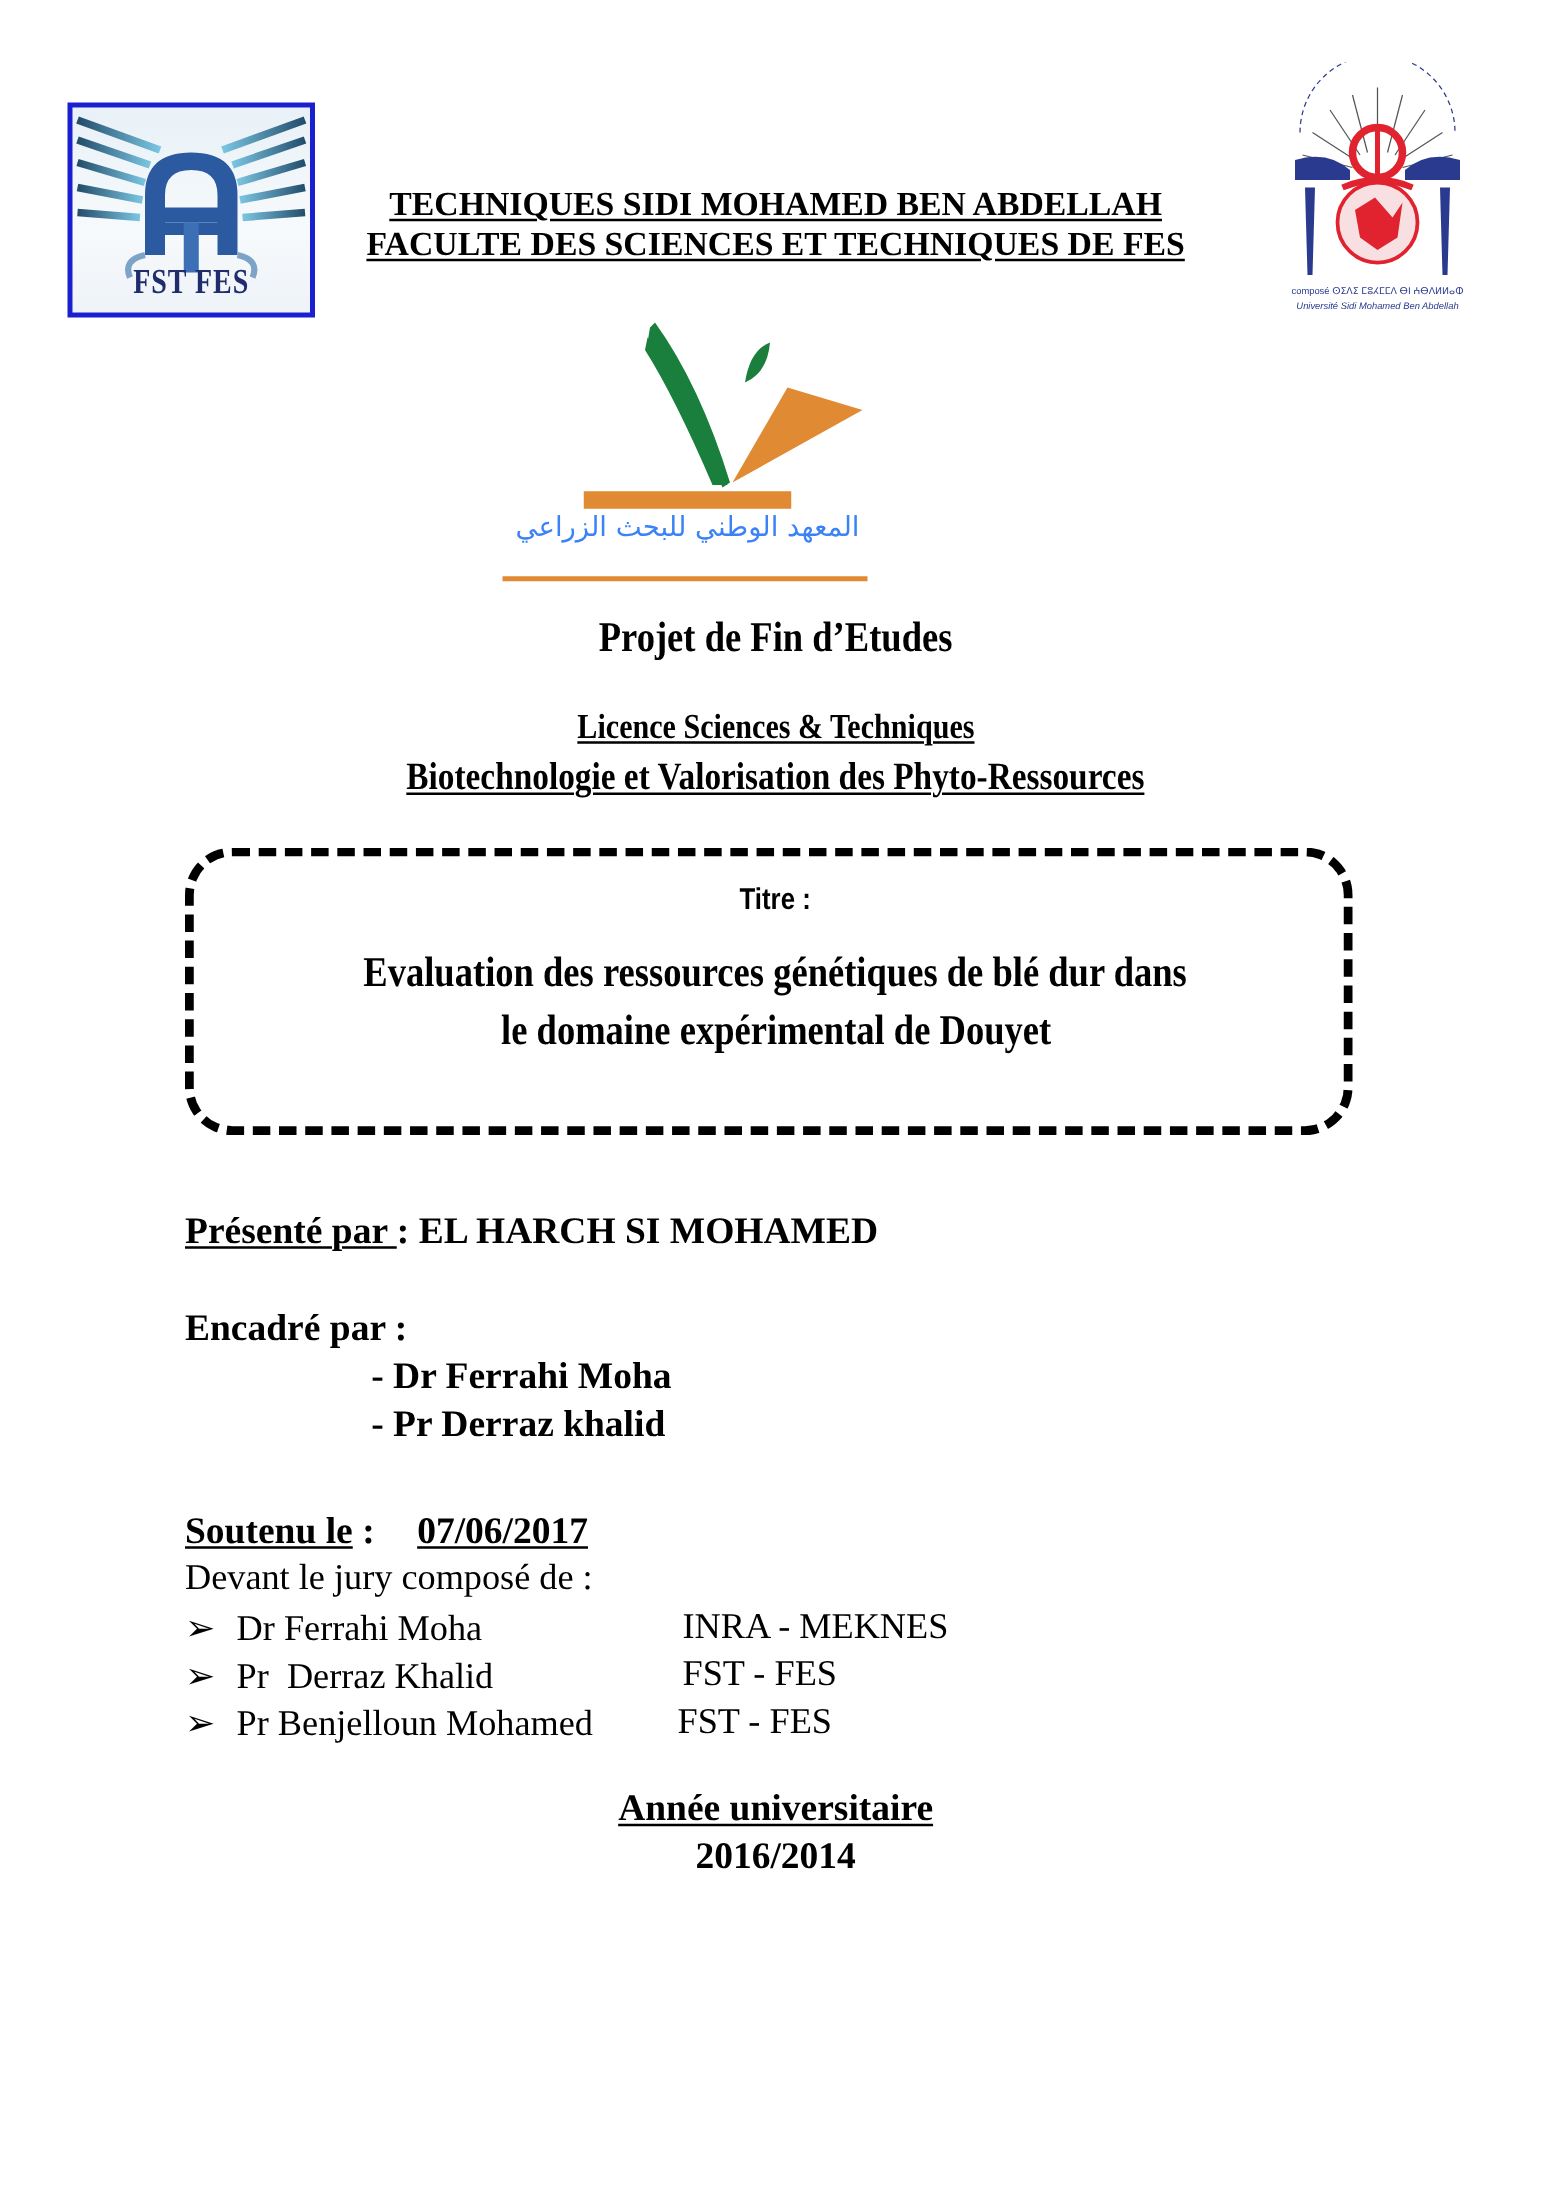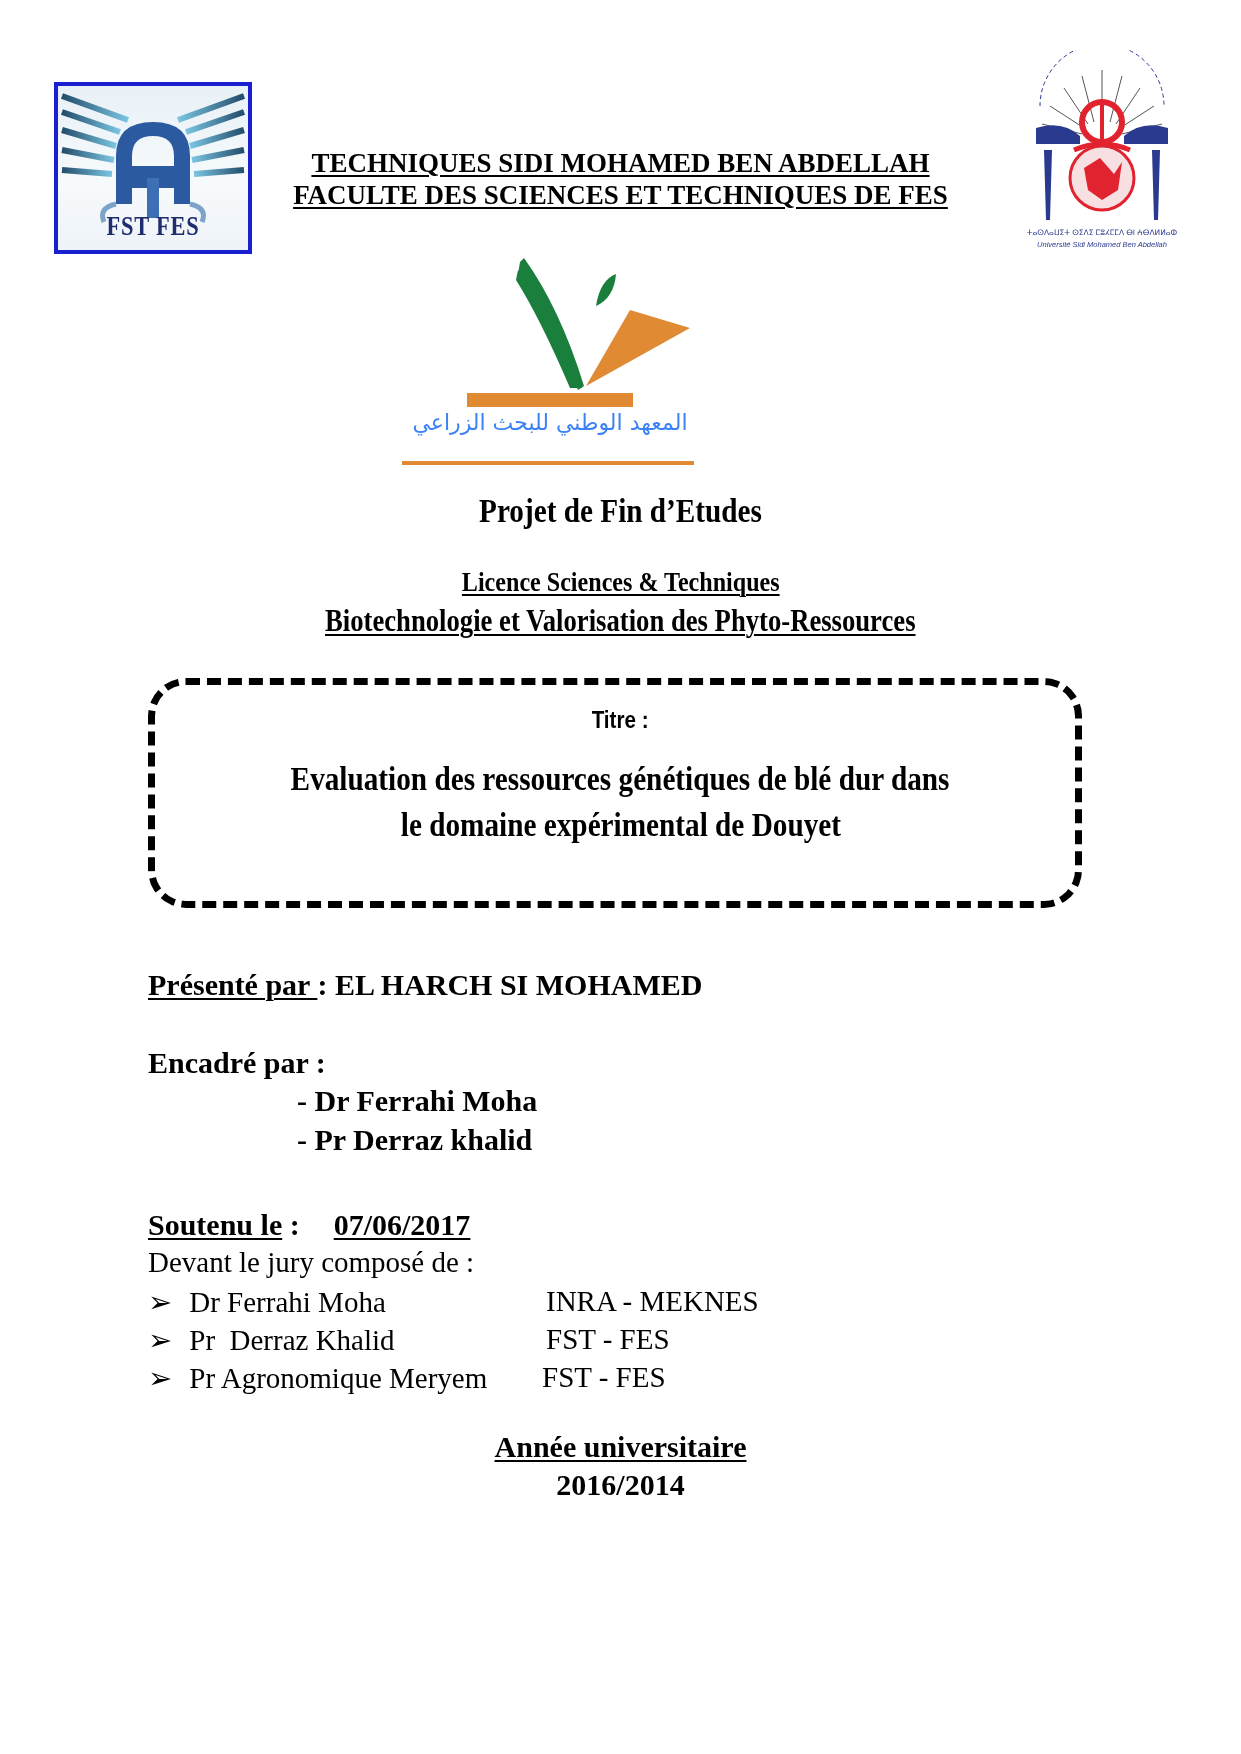--- a/index.html
+++ b/index.html
@@ -96,21 +96,21 @@
     <path d="M14 78 Q40 70 58 86 L58 94 L14 94 Z" fill="#2a3a8e"></path>
     <path d="M146 78 Q120 70 102 86 L102 94 L146 94 Z" fill="#2a3a8e"></path>
     <path d="M22 100 L30 100 L28 170 L24 170 Z" fill="#2a3a8e"></path>
     <path d="M130 100 L138 100 L136 170 L132 170 Z" fill="#2a3a8e"></path>
     <circle cx="80" cy="72" r="20" fill="none" stroke="#e0232f" stroke-width="6"></circle>
     <path d="M80 52 L80 92" stroke="#e0232f" stroke-width="4"></path>
     <circle cx="80" cy="128" r="32" fill="#f8dfe2" stroke="#e0232f" stroke-width="3"></circle>
     <path d="M62 118 L78 108 L92 124 L100 112 L96 140 L80 150 L66 140 Z" fill="#e0232f"></path>
     <path d="M52 100 Q80 88 108 100" stroke="#e0232f" stroke-width="5" fill="none"></path>
   </svg>
-  <div class="usmba-caption" style="top:178px;">ⵜⴰⵙⴷⴰⵡⵉⵜ ⵙⵉⴷⵉ ⵎⵓⵃⵎⵎⴷ ⴱⵏ ⵄⴱⴷⵍⵍⴰⵀ</div>
+  <div class="usmba-caption" style="top:178px;">composé ⵙⵉⴷⵉ ⵎⵓⵃⵎⵎⴷ ⴱⵏ ⵄⴱⴷⵍⵍⴰⵀ</div>
   <div class="usmba-caption" style="top:190px;font-style:italic;">Université Sidi Mohamed Ben Abdellah</div>
 </div>
 
 <div class="abs" style="left:400px; top:258px; width:300px; height:210px;">
   <svg width="300" height="150" viewBox="0 0 300 150">
     <path d="M120 4 L124 0 Q160 50 184 128 L178 132 Q150 60 118 16 Z" fill="#1a7f3c"></path>
     <path d="M118 12 Q150 50 182 130 L170 130 Q140 60 116 22 Z" fill="#1a7f3c"></path>
     <path d="M196 48 Q200 22 216 16 Q214 40 196 48 Z" fill="#1a7f3c"></path>
     <path d="M186 128 L230 52 L290 70 Z" fill="#e08a34"></path>
     <rect x="67" y="135" width="166" height="14" fill="#e08a34"></rect>
@@ -149,18 +149,18 @@
 <div class="abs reg" style="left:546px; top:1285px;">INRA - MEKNES</div>
 
 <div class="abs reg" style="left:148px; top:1323px;">
   <span class="arrow">➢</span>
   <span style="margin-left:10px; white-space:pre;">Pr  Derraz Khalid</span>
 </div>
 <div class="abs reg" style="left:546px; top:1323px;">FST - FES</div>
 
 <div class="abs reg" style="left:148px; top:1361px;">
   <span class="arrow">➢</span>
-  <span style="margin-left:10px;">Pr Agronomique Meryem</span>
+  <span style="margin-left:10px;">Pr Benjelloun Mohamed</span>
 </div>
 <div class="abs reg" style="left:542px; top:1361px;">FST - FES</div>
 
 <div class="abs center" style="top:1430px; font-size:30px; font-weight:bold;"><span class="u">Année universitaire</span></div>
 <div class="abs center" style="top:1468px; font-size:30px; font-weight:bold;">2016/2014</div>
 
 </body></html>

